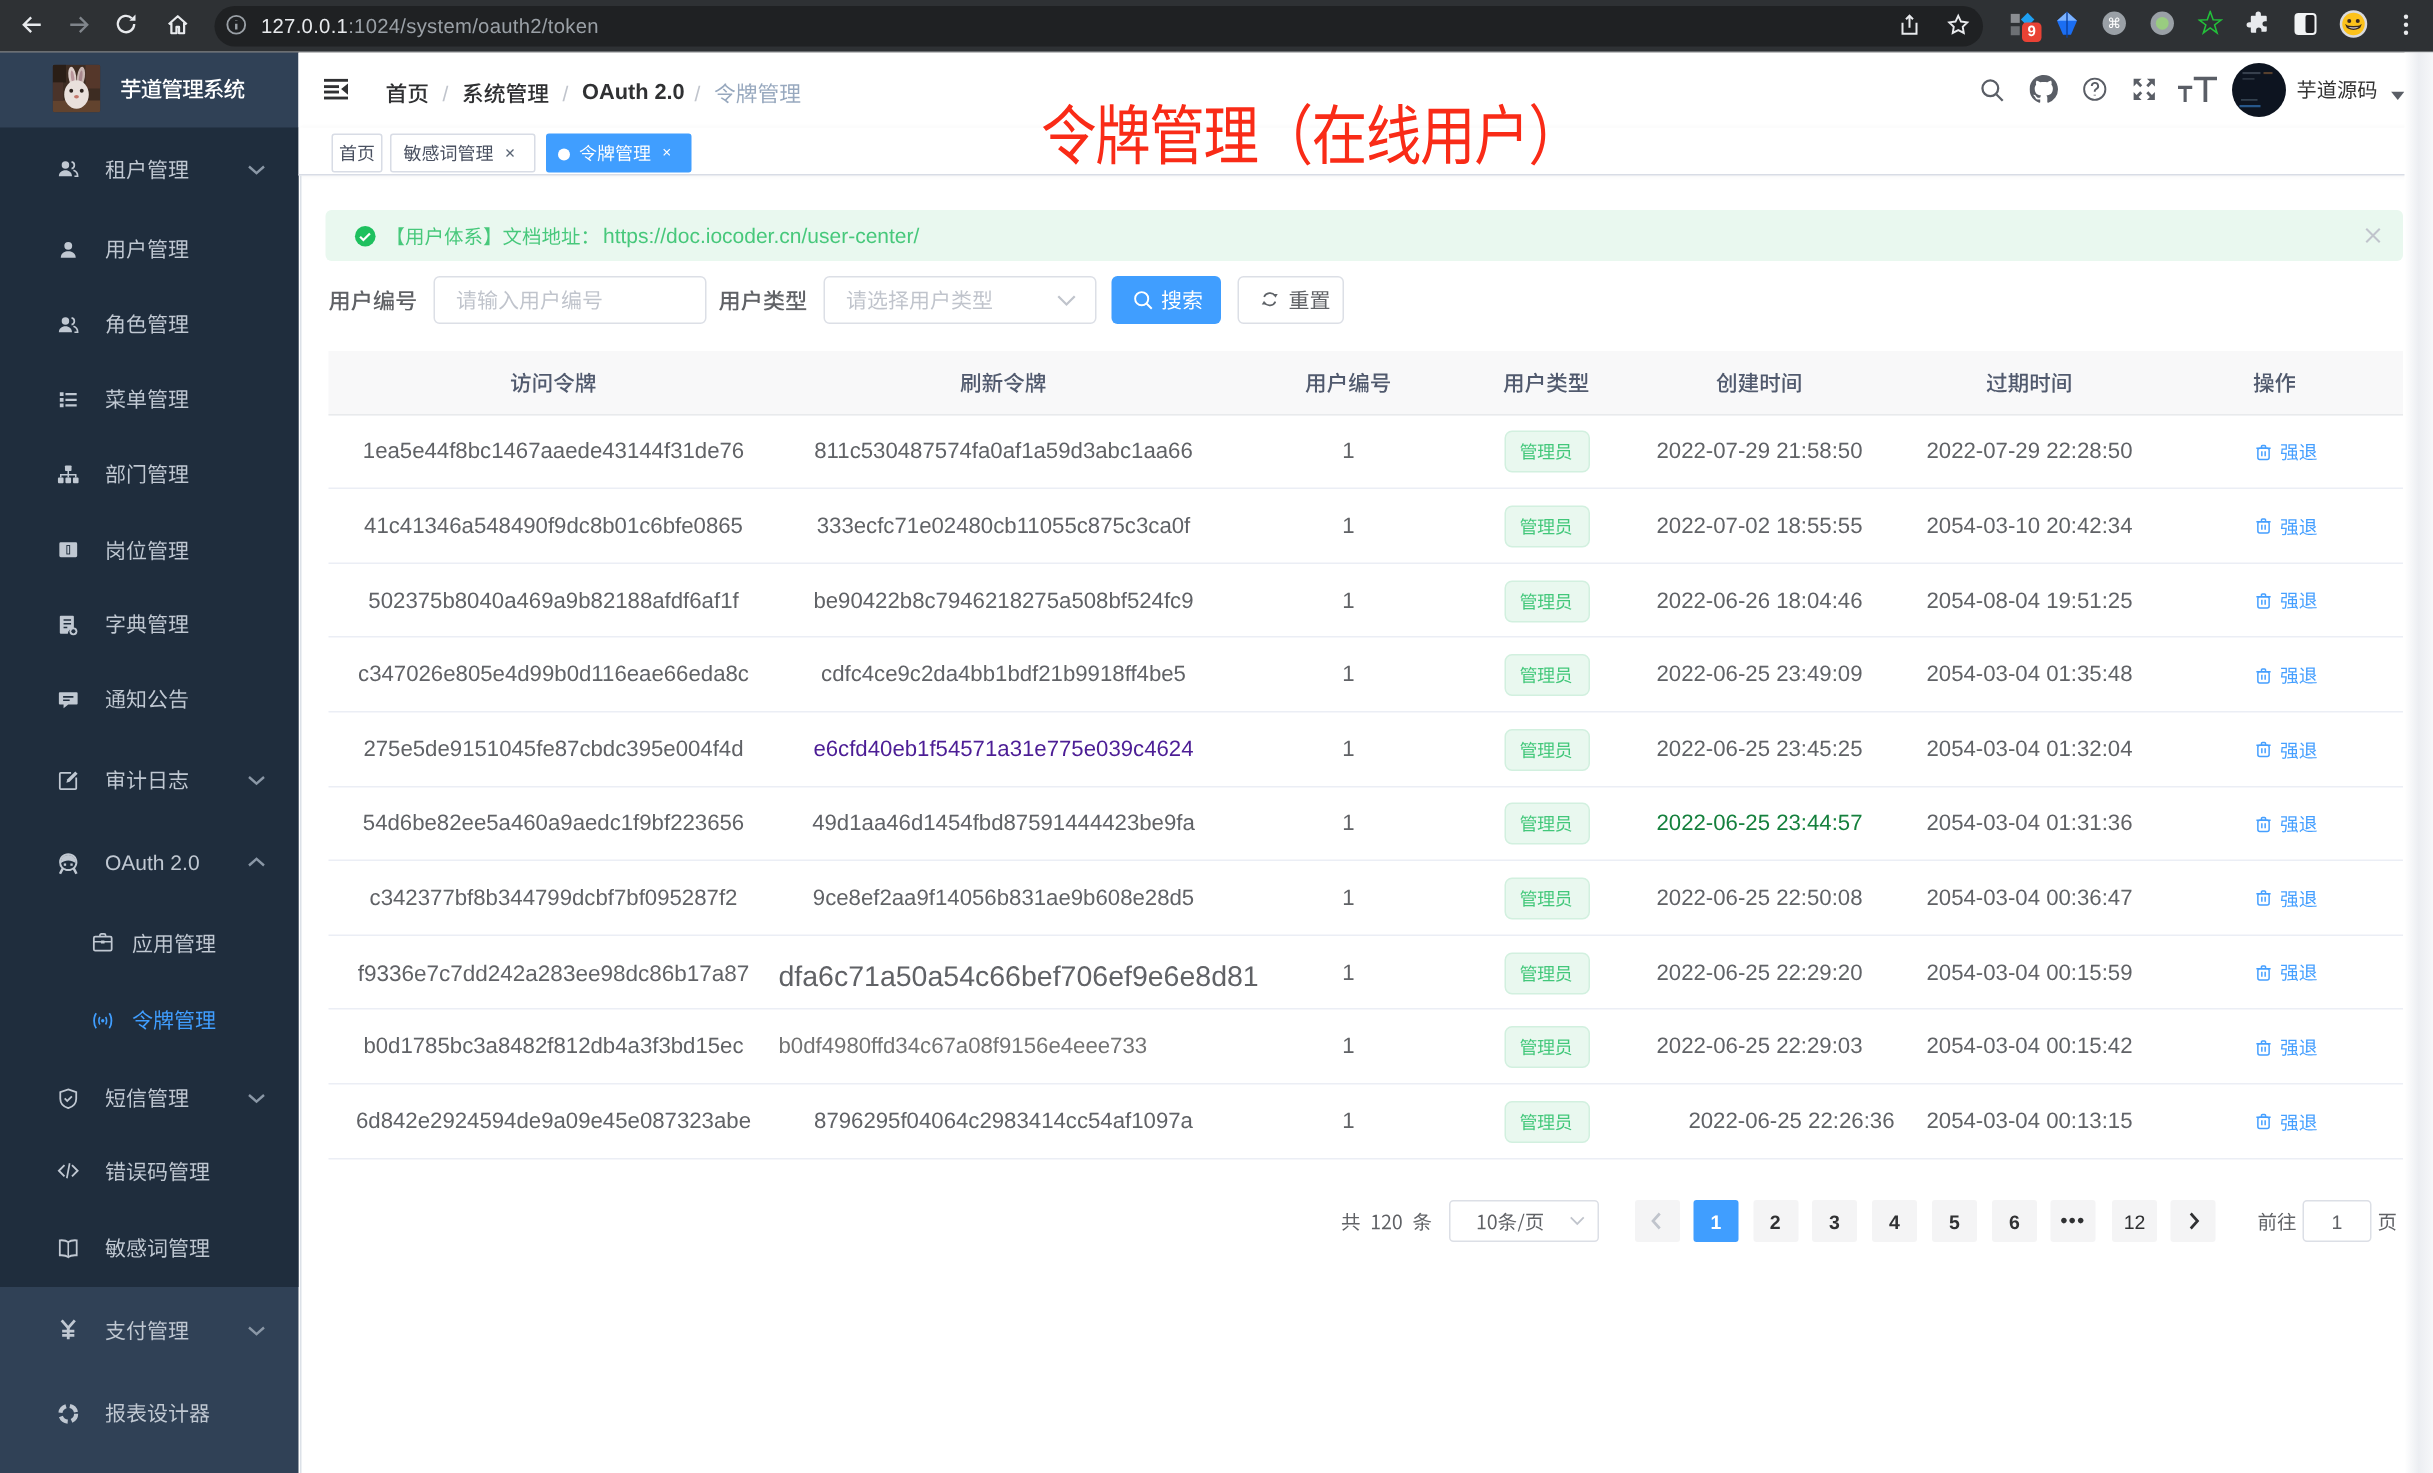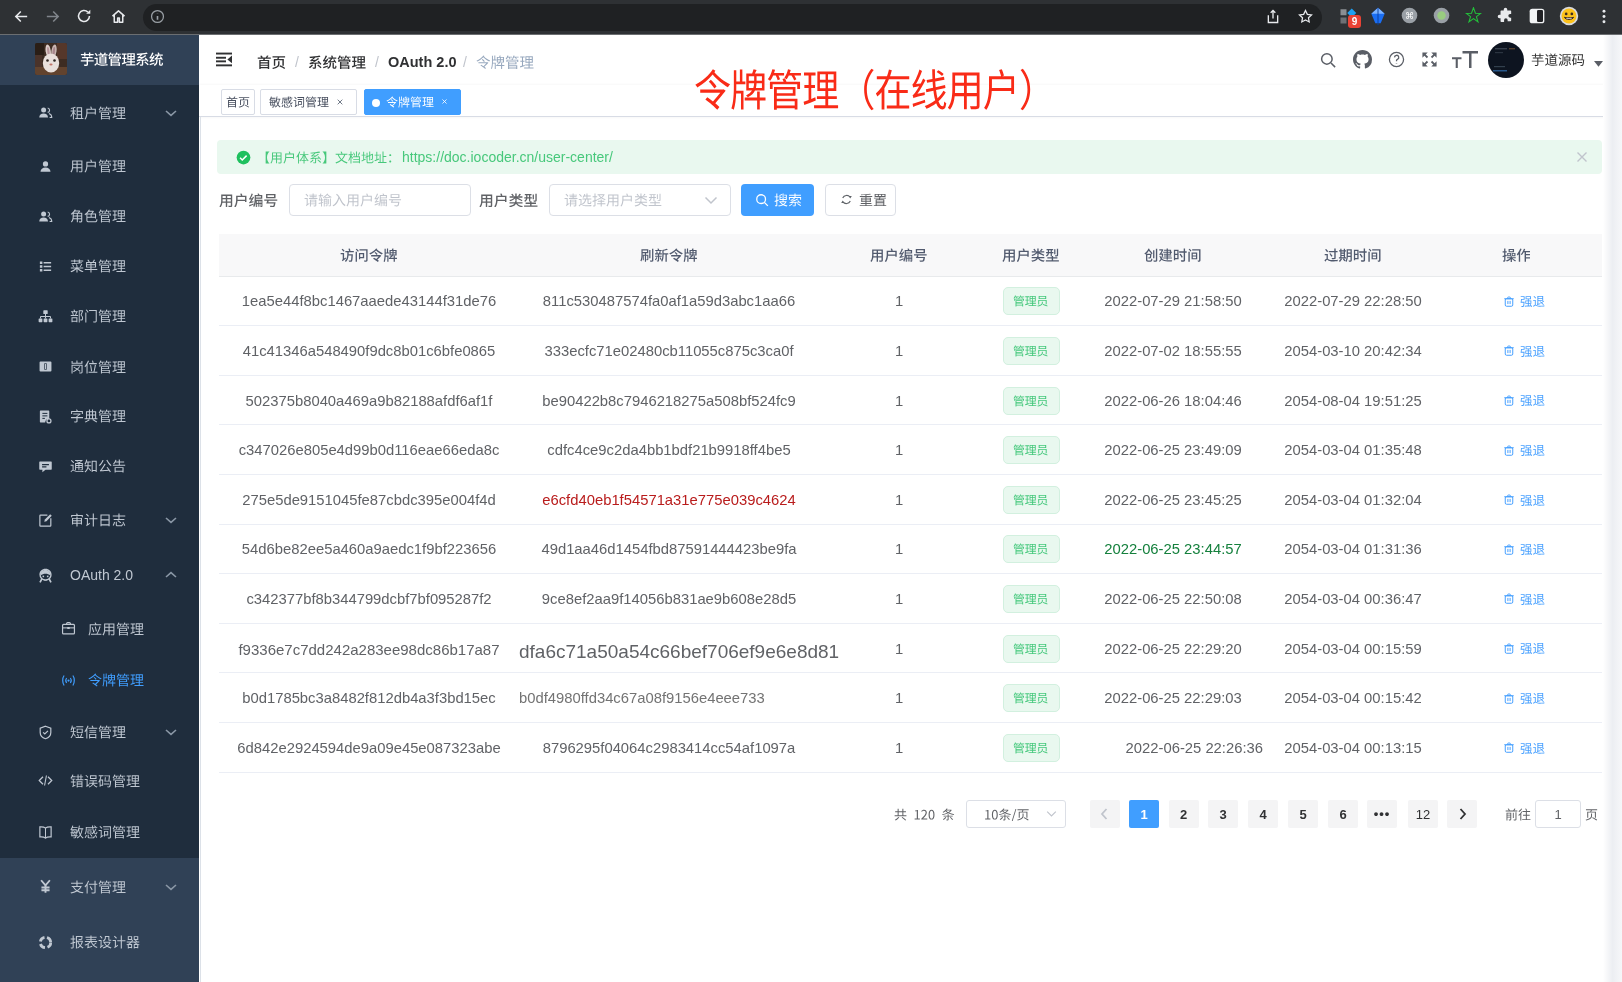--- a/index.html
+++ b/index.html
@@ -19,20 +19,24 @@
       <path d="M20.2 12a8.2 8.2 0 1 1-2.4-5.8"></path>
       <path d="M21.5 2.5v6.2h-6.2z" fill="#e8eaed" stroke="none"></path>
     </svg>
     <svg class="abs" style="left:110px;top:8px" width="17" height="17" viewBox="0 0 24 24" fill="none" stroke="#e8eaed" stroke-width="2.1">
       <path d="M3.5 11.5L12 4l8.5 7.5M6 10v10h4.8v-6h2.4v6H18V10" stroke-linejoin="round"></path>
     </svg>
     <svg class="abs" style="left:150px;top:9px" width="15" height="15" viewBox="0 0 24 24" fill="none" stroke="#9aa0a6" stroke-width="2">
       <circle cx="12" cy="12" r="9.5"></circle>
       <path d="M12 11v6M12 7.2v.5" stroke-width="2.6"></path>
     </svg>
+    <div class="abs flex" style="left:174px;top:1px;height:33px;font-size:13.5px;letter-spacing:.2px">
+      <span style="color:#e8eaed">127.0.0.1</span>
+      <span style="color:#9aa0a6">:1024/system/oauth2/token</span>
+    </div>
     <svg class="abs" style="left:1265px;top:8px" width="16" height="17" viewBox="0 0 24 24" fill="none" stroke="#e8eaed" stroke-width="2">
       <path d="M12 15V3.5M8.5 6.5L12 3l3.5 3.5"></path>
       <path d="M6 11H5v10h14V11h-1"></path>
     </svg>
     <svg class="abs" style="left:1297px;top:8px" width="17" height="17" viewBox="0 0 24 24" fill="none" stroke="#e8eaed" stroke-width="1.8">
       <path d="M12 3.6l2.6 5.4 5.9.8-4.3 4.1 1 5.8L12 17l-5.2 2.7 1-5.8L3.5 9.8l5.9-.8z"></path>
     </svg>
     <svg class="abs" style="left:1339px;top:7px" width="18" height="18" viewBox="0 0 24 24">
       <rect x="2" y="3" width="8" height="8" fill="#8b8e92"></rect>
       <rect x="2" y="14" width="8" height="8" fill="#6d7074"></rect>
@@ -689,21 +693,21 @@
     <path d="M2.5 6.5h19M9.3 6.3V4.4a1.3 1.3 0 0 1 1.3-1.3h2.8a1.3 1.3 0 0 1 1.3 1.3v1.9M9.8 10.8v6.4M14.2 10.8v6.4"></path>
   </svg>
 <div class="abs" style="left:1519.5px;top:443.9px">
     <svg width="25.00" height="12.50" viewBox="0 -880 2000 1000" fill="#459fff" style="display:block">
       <use href="#g5f3ar" x="0"></use>
       <use href="#g9000r" x="1000"></use>
     </svg>
   </div>
 <div class="abs" style="left:219px;top:523.5px;width:1383px;height:1px;background:#ebeef5"></div>
 <div class="abs" style="left:219.0px;top:491.7px;width:300px;text-align:center;font-size:14.8px;color:#606266">275e5de9151045fe87cbdc395e004f4d</div>
-<div class="abs" style="left:519.0px;top:491.7px;width:300px;text-align:center;font-size:14.8px;color:#b91c1c">e6cfd40eb1f54571a31e775e039c4624</div>
+<div class="abs" style="left:519.0px;top:491.7px;width:300px;text-align:center;font-size:14.8px;color:#4c1d95">e6cfd40eb1f54571a31e775e039c4624</div>
 <div class="abs" style="left:819.0px;top:491.7px;width:160px;text-align:center;font-size:14.8px;color:#606266">1</div>
 <div class="abs flex" style="left:1002.5px;top:485.7px;width:57px;height:28px;background:#e9f8ef;border:1px solid #d2f0df;border-radius:5px;justify-content:center">
     <svg width="35.40" height="12.00" viewBox="0 -880 2950 1000" fill="#42c77a" style="display:block">
       <use href="#g7ba1r" x="0"></use>
       <use href="#g7406r" x="975"></use>
       <use href="#g5458r" x="1950"></use>
     </svg>
   </div>
 <div class="abs" style="left:1083.0px;top:491.7px;width:180px;text-align:center;font-size:14.8px;color:#606266">2022-06-25 23:45:25</div>
 <div class="abs" style="left:1263.0px;top:491.7px;width:180px;text-align:center;font-size:14.8px;color:#606266">2054-03-04 01:32:04</div>

